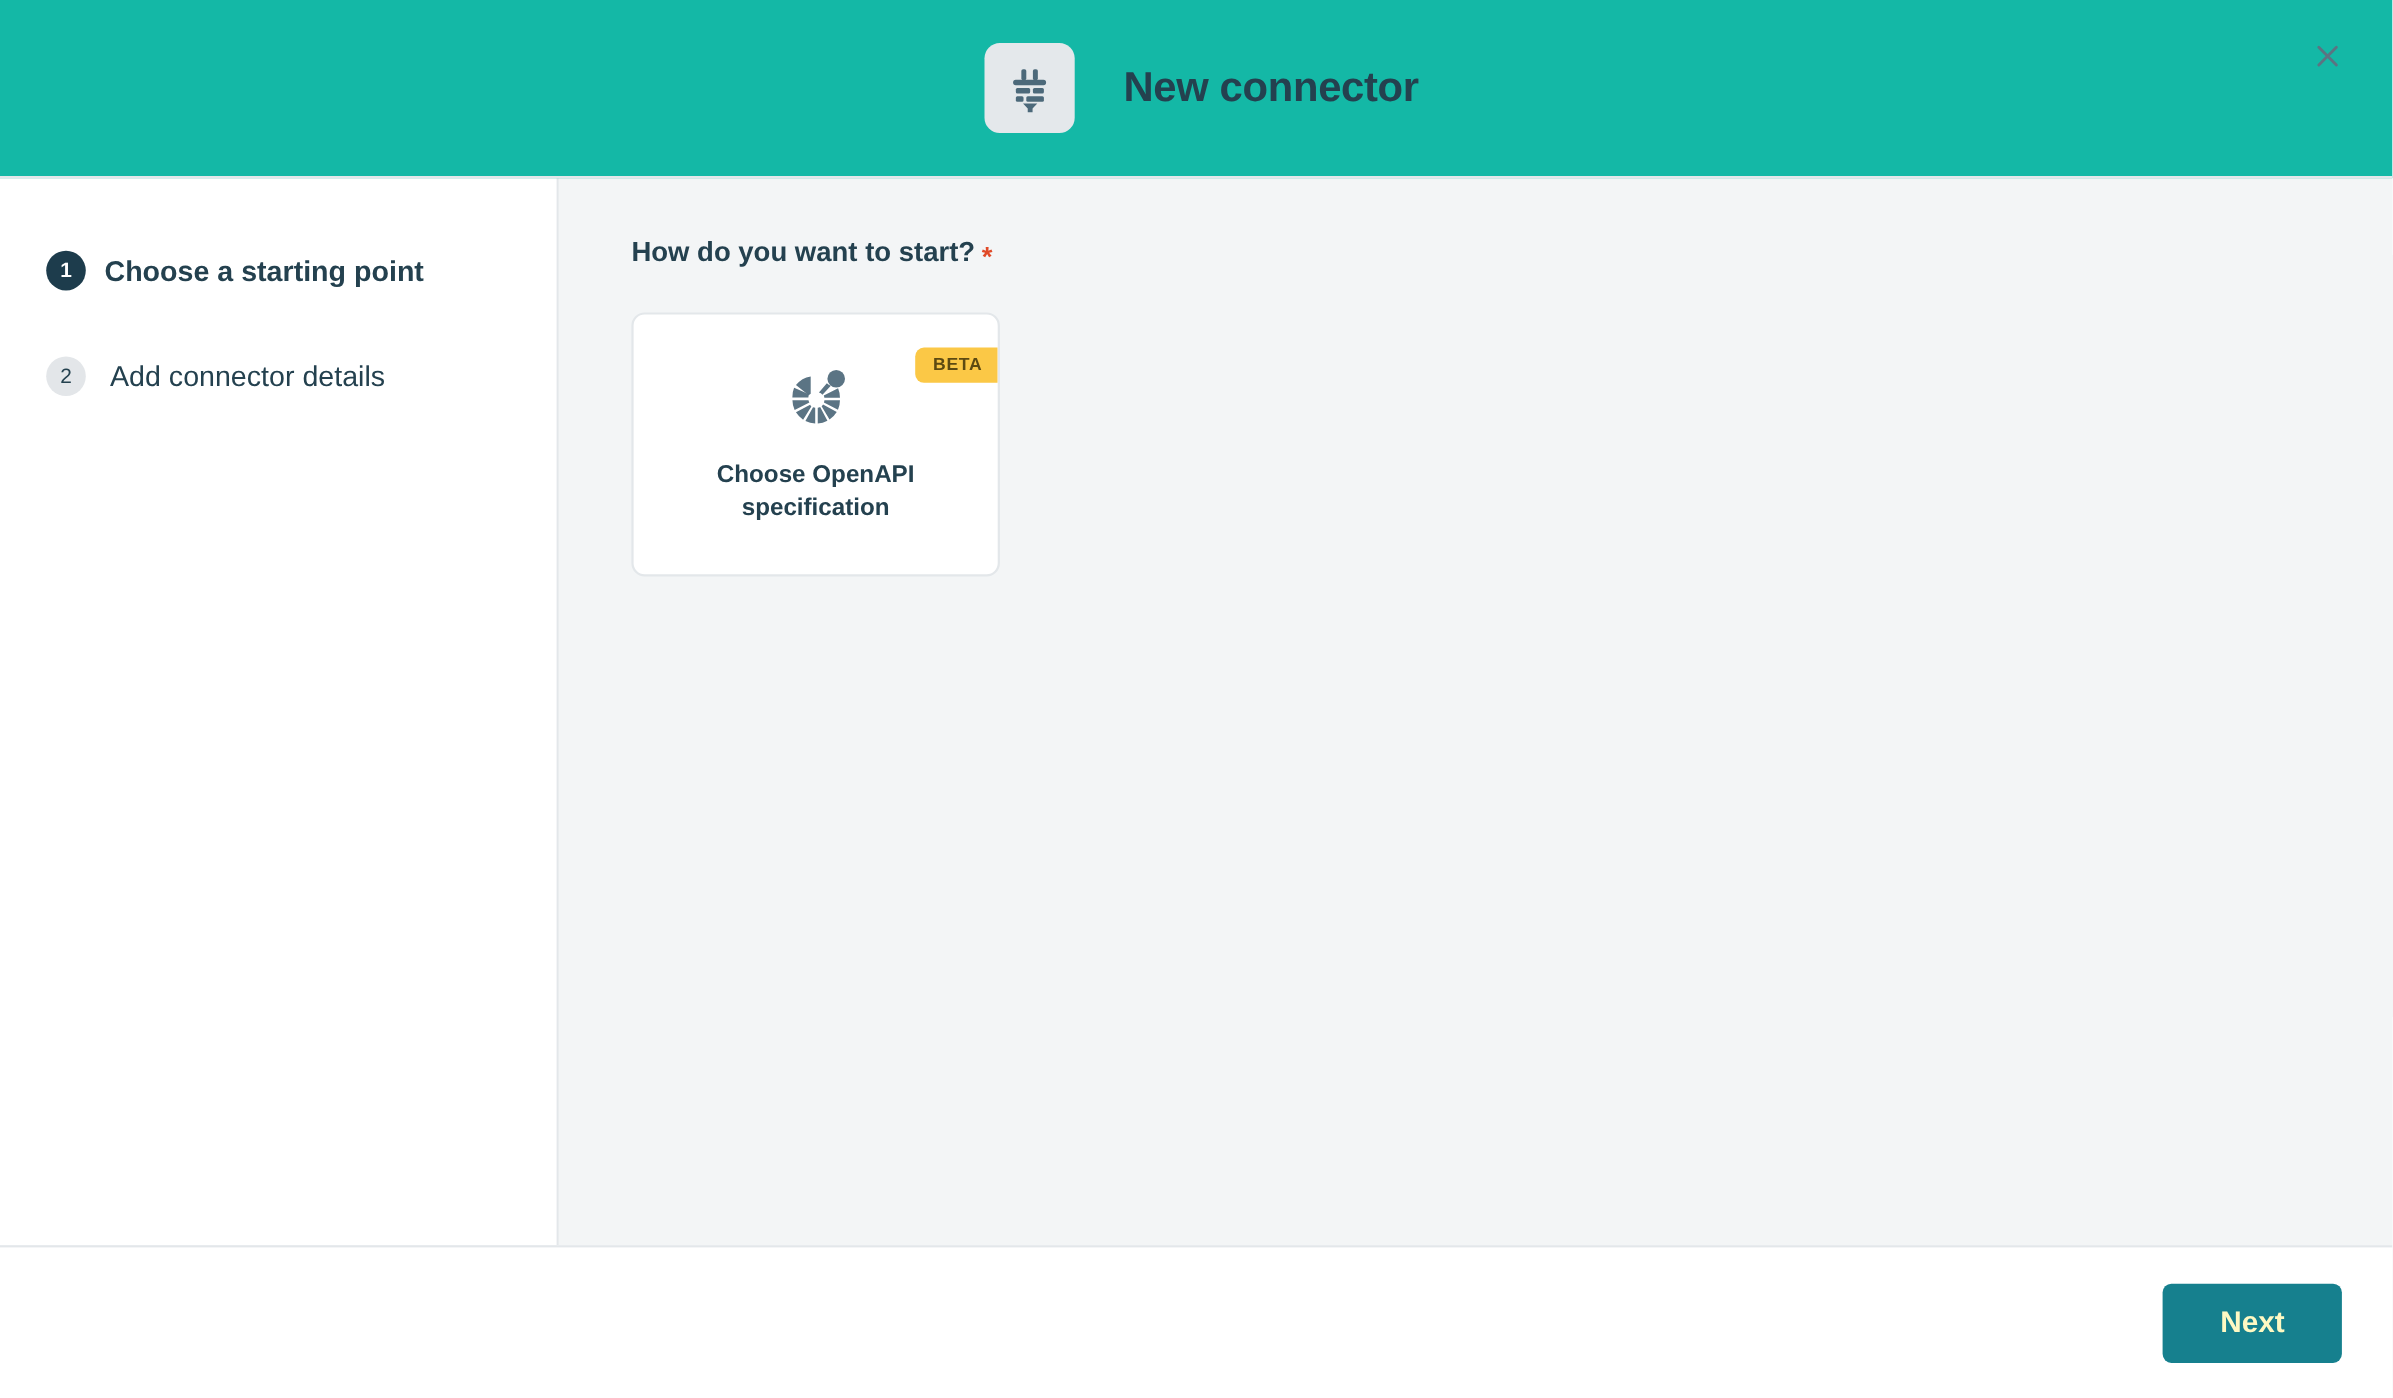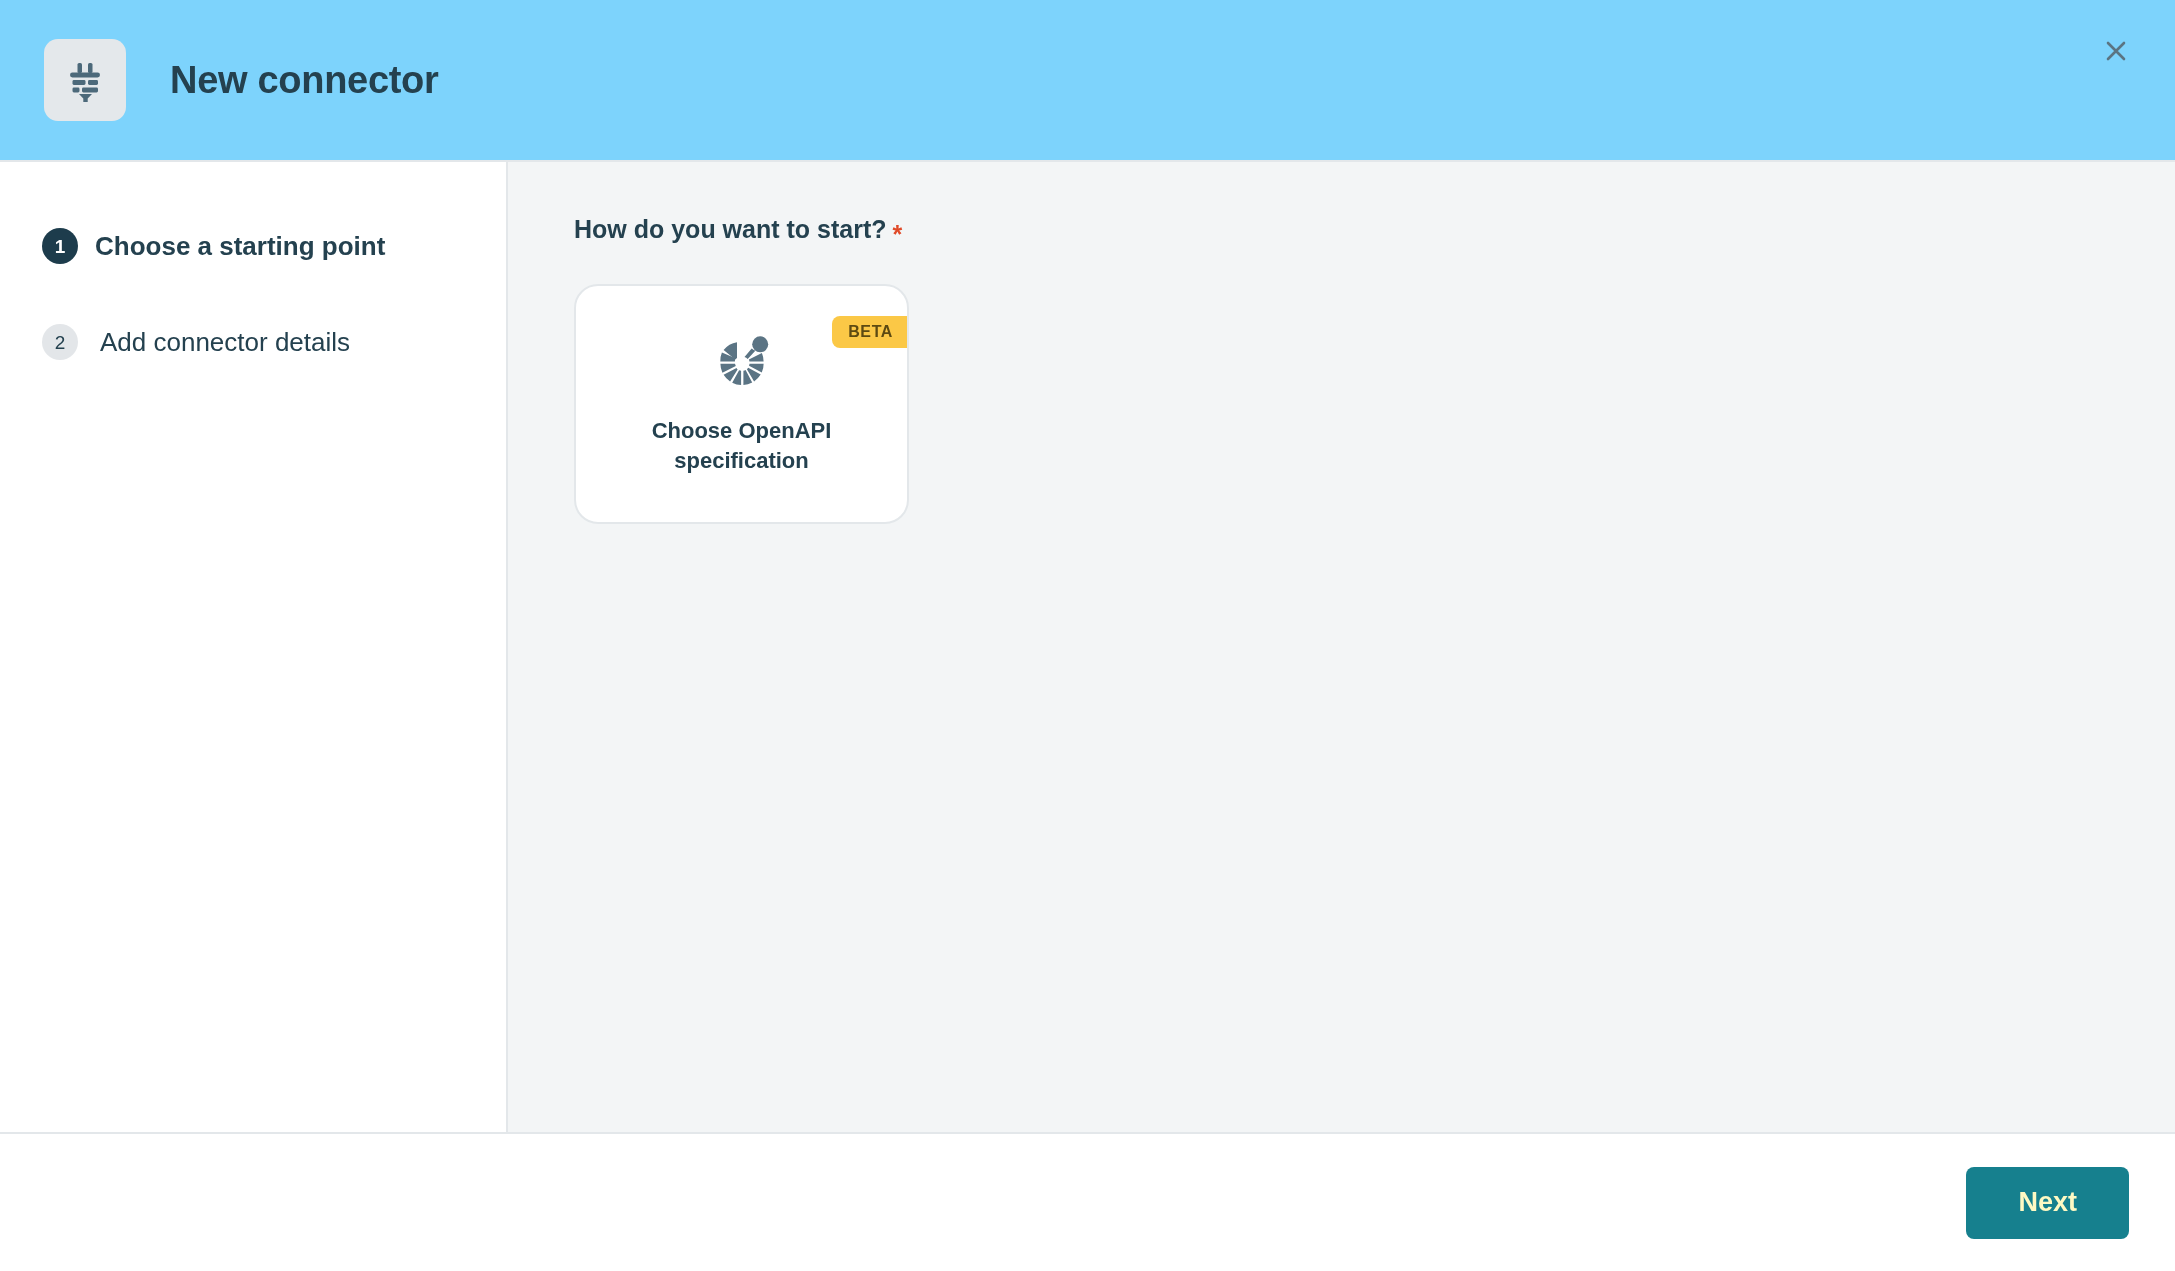--- a/index.html
+++ b/index.html
@@ -22,26 +22,27 @@
     height: 1271px;
     display: flex;
     flex-direction: column;
     position: relative;
   }
 
   
   .header {
     height: 162px;
     flex: 0 0 162px;
-    background: #7dd3fc;
+    background: #14b8a6;
     border-bottom: 2px solid #e3e7ea;
     display: flex;
     align-items: center;
     padding: 0 34px 0 44px;
     position: relative;
+    justify-content: center;
   }
 
   .header-icon-box {
     width: 82px;
     height: 82px;
     border-radius: 14px;
     background: #e4e8eb;
     display: flex;
     align-items: center;
     justify-content: center;
@@ -147,21 +148,21 @@
   }
 
   .cards {
     display: flex;
     gap: 51px;
   }
 
   .card {
     width: 335px;
     height: 240px;
-    border-radius: 24px;
+    border-radius: 12px;
     background: #ffffff;
     border: 2px solid #e3e7ea;
     position: relative;
     display: flex;
     flex-direction: column;
     align-items: center;
     justify-content: center;
     cursor: pointer;
     overflow: hidden;
     padding: 0 24px;

